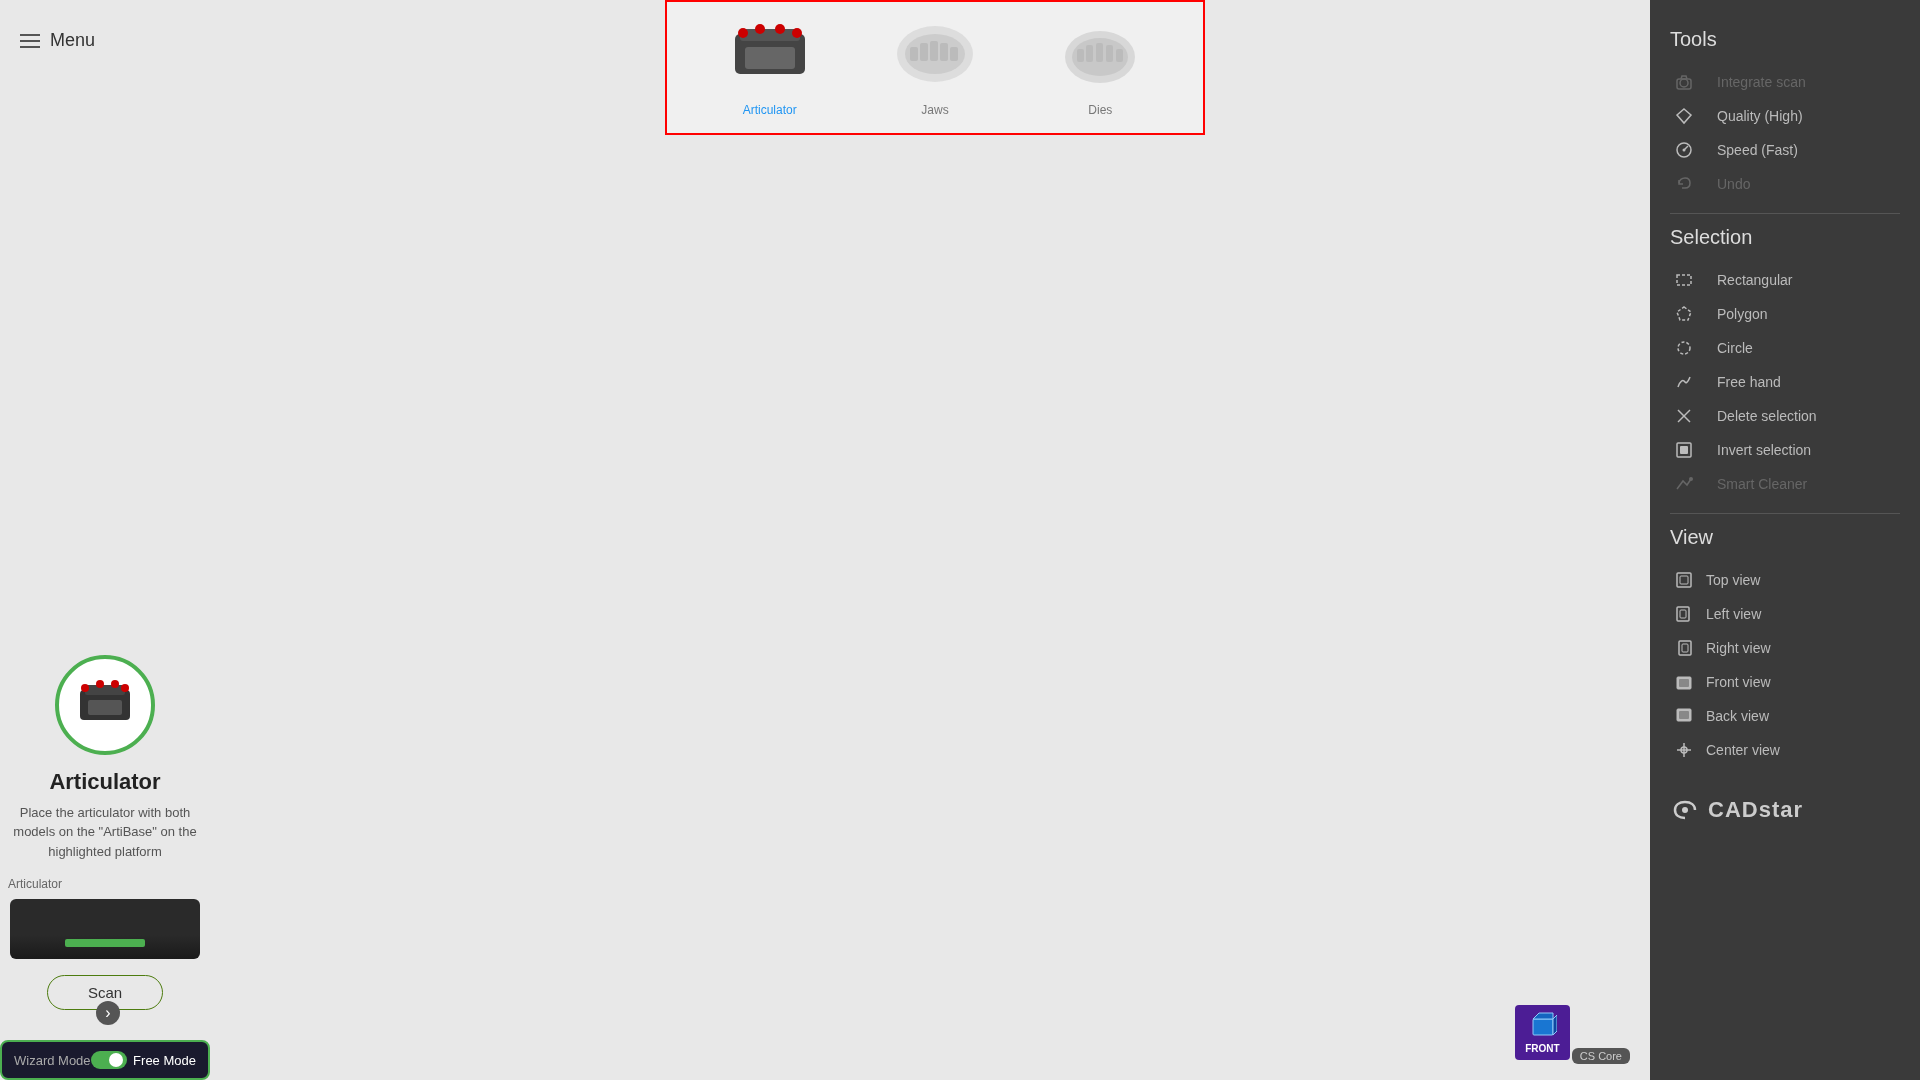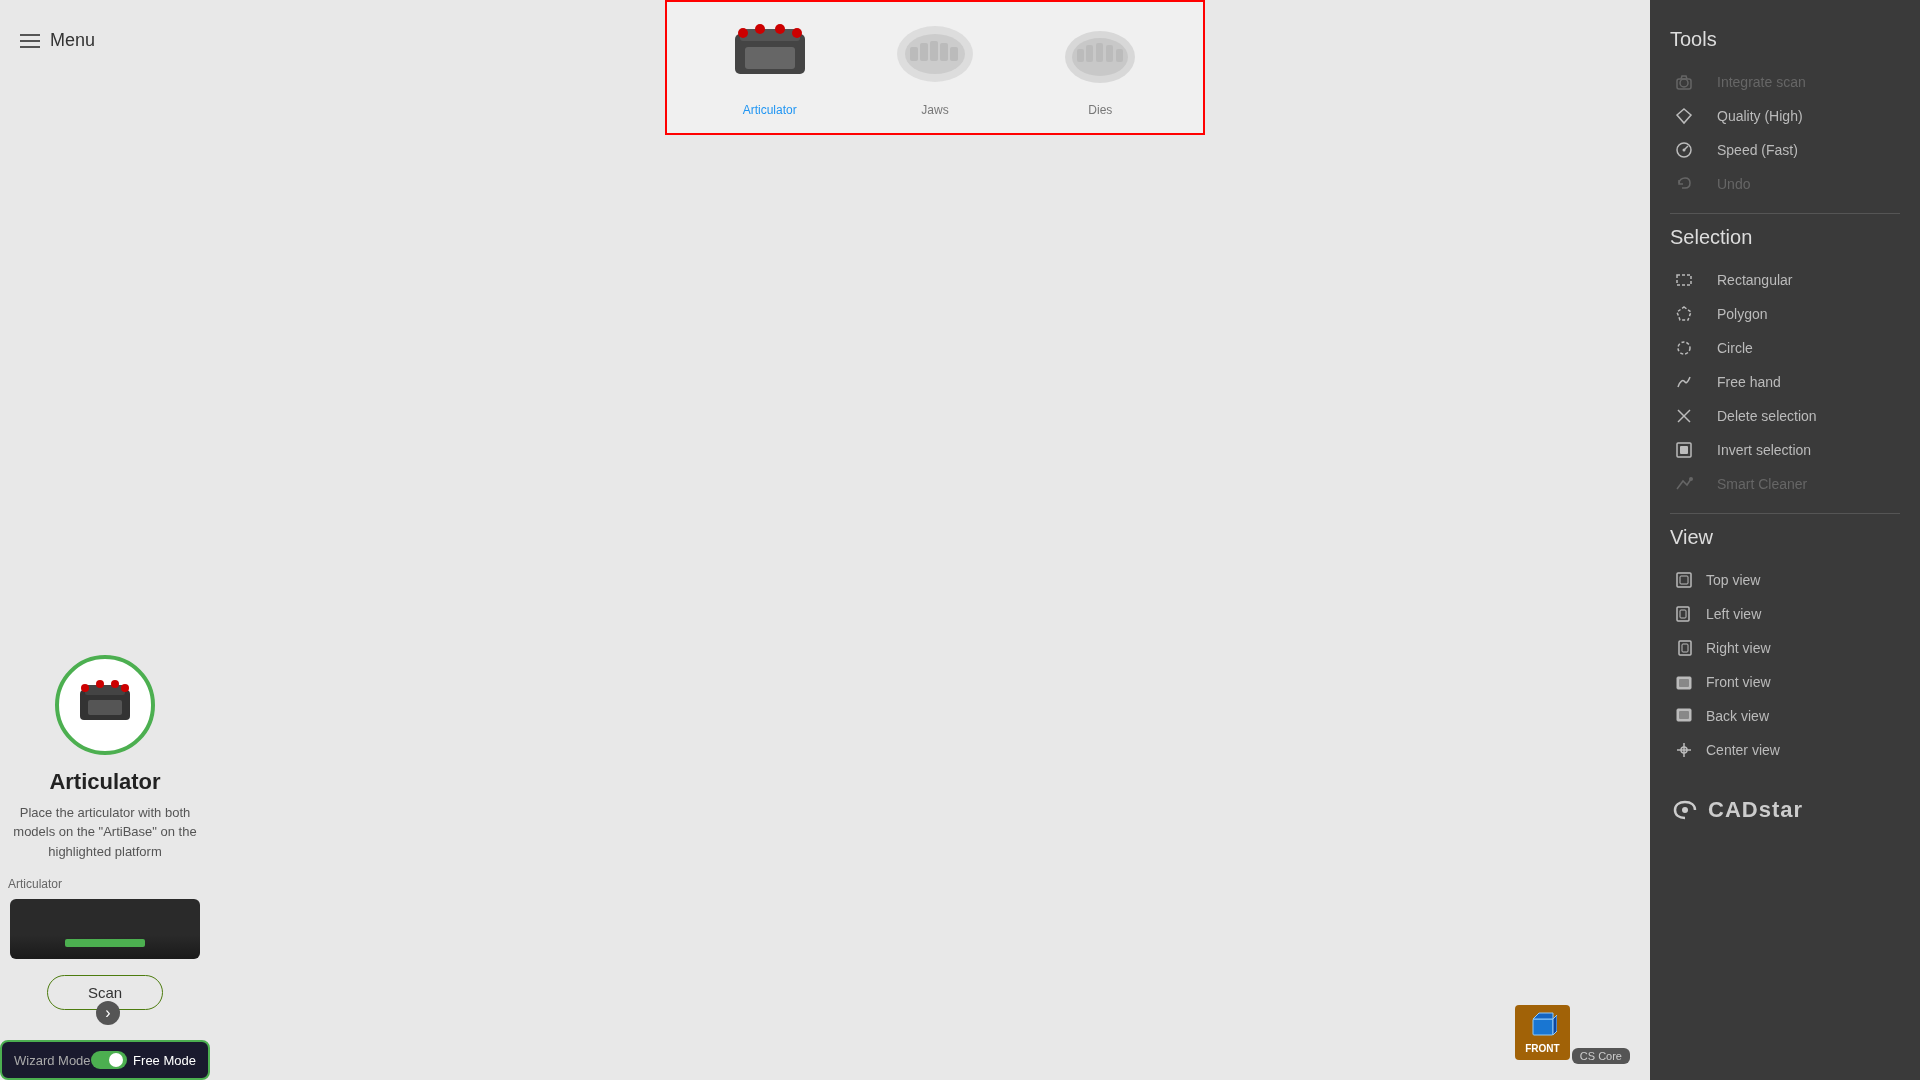--- a/index.html
+++ b/index.html
@@ -301,21 +301,21 @@
       font-weight: bold;
     }
 
     
     .front-view-btn {
       position: absolute;
       bottom: 60px;
       right: 290px;
       width: 55px;
       height: 55px;
-      background: #a16207;
+      background: #4c1d95;
       border-radius: 4px;
       display: flex;
       flex-direction: column;
       align-items: center;
       justify-content: center;
       cursor: pointer;
     }
 
     .front-view-btn .front-label {
       color: white;

